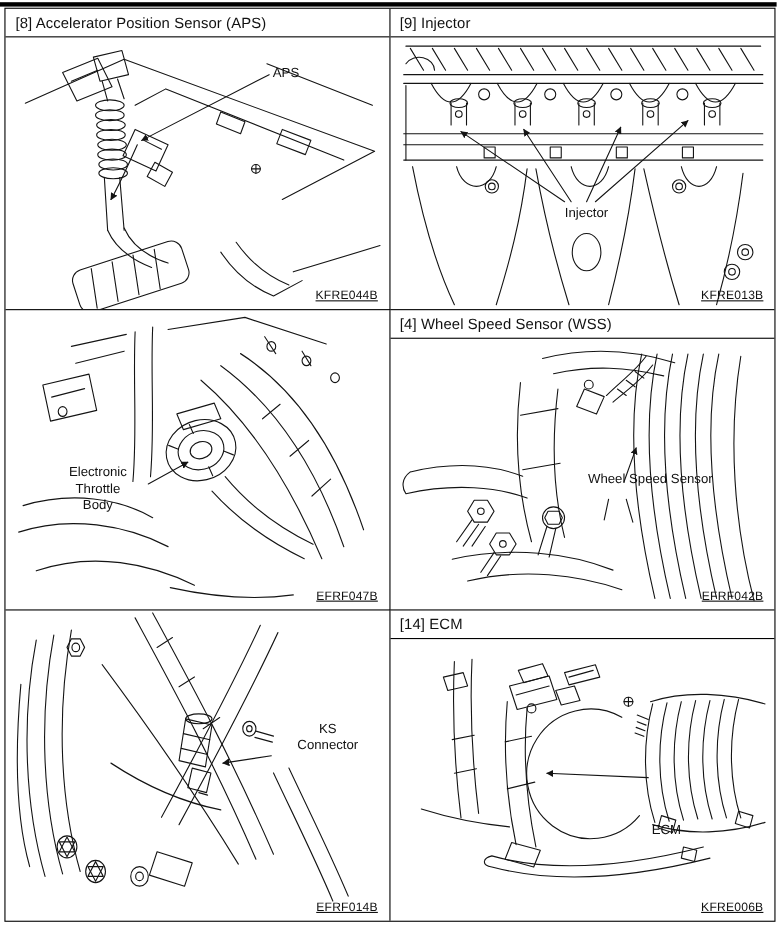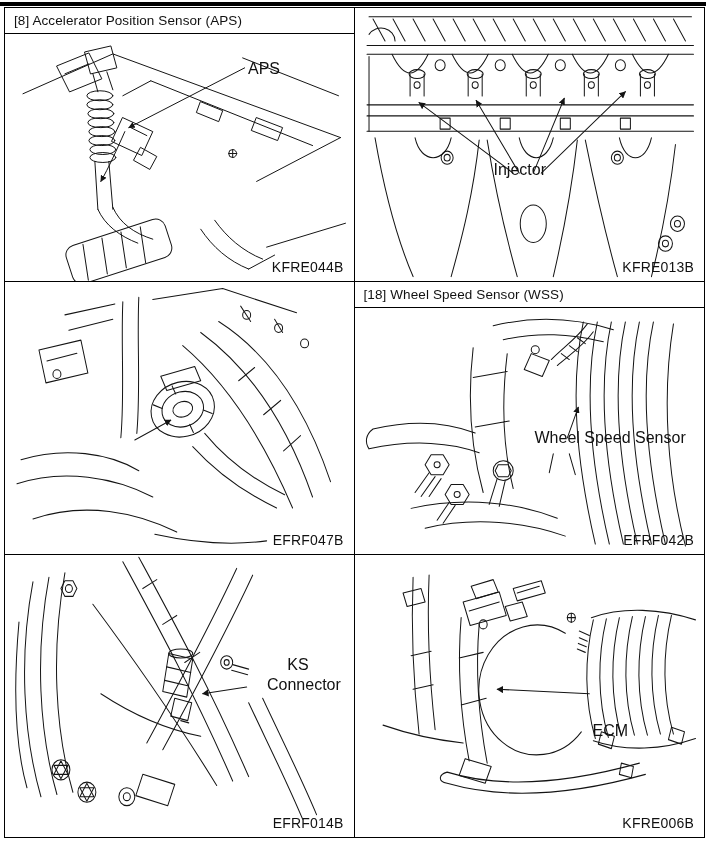--- a/index.html
+++ b/index.html
@@ -17,25 +17,25 @@
   .panel.bR { border-right:1.5px solid #000; }
   .panel.bB { border-bottom:1.5px solid #000; }
   .panel-header {
     height:25px; flex:0 0 25px; border-bottom:1.5px solid #000;
     display:flex; align-items:center; padding:0 9px;
     font-size:13.5px; letter-spacing:.1px; white-space:nowrap; overflow:hidden;
   }
   .panel-body { position:relative; flex:1 1 auto; }
   .panel-body svg { position:absolute; inset:0; width:100%; height:100%; }
   .callout {
-    position:absolute; font-size:16px; line-height:1.25; color:#111;
+    position:absolute; font-size:12px; line-height:1.25; color:#111;
     white-space:pre-line;
   }
   .callout.center { text-align:center; }
-  .fig-code { position:absolute; right:10px; bottom:6px; font-size:14px; letter-spacing:.2px; }
+  .fig-code { position:absolute; right:10px; bottom:6px; font-size:11px; letter-spacing:.2px;text-decoration:underline; }
   .stroke { stroke:#141414; fill:none; stroke-width:1; stroke-linecap:round; stroke-linejoin:round; }
 </style>
 </head>
 <body>
 
 <div class="page">
   <div class="scan-bar-top"></div>
 
   <div class="grid">
 
@@ -76,20 +76,23 @@
             <path class="stroke" d="M224,120 h8 M228,116 v8"></path>
           <path class="stroke" d="M240,34 L124,94" marker-end="url(#ar1)"></path>
           <path class="stroke" d="M120,98 C112,116 104,134 96,148" marker-end="url(#ar1)"></path>
         </svg>
         <div class="callout" style="left:243px; top:25px;">APS</div>
         <div class="fig-code">KFRE044B</div>
       </div>
     </div>
 
     <div class="panel bB">
+      <div class="panel-header">
+        <span>[9] Injector</span>
+      </div>
       <div class="panel-body">
         <svg viewBox="0 0 349 248" preserveAspectRatio="none">
           <defs>
               <marker id="ar2" viewBox="0 0 10 10" refX="9" refY="5" markerWidth="6.5" markerHeight="6.5" orient="auto">
                 <path d="M0,0 L10,5 L0,10 z" fill="#141414"></path>
               </marker>
             </defs>
           <path class="stroke" d="M14,8 H336 M12,34 H338 M12,42 H338"></path>
           <path class="stroke" d="M18,10 l12,20 M38,10 l12,20 M58,10 l12,20 M78,10 l12,20 M98,10 l12,20 M118,10 l12,20 M138,10 l12,20 M158,10 l12,20 M178,10 l12,20 M198,10 l12,20 M218,10 l12,20 M238,10 l12,20 M258,10 l12,20 M278,10 l12,20 M298,10 l12,20 M318,10 l12,20"></path>
           <path class="stroke" d="M37,42 q18,34 36,0 M97,42 q18,34 36,0 M157,42 q18,34 36,0 M217,42 q18,34 36,0 M277,42 q18,34 36,0"></path>
@@ -127,21 +130,21 @@
             <circle class="stroke" cx="262" cy="136" r="3"></circle>
           <circle class="stroke" cx="322" cy="196" r="7"></circle>
             <circle class="stroke" cx="322" cy="196" r="3"></circle>
           <circle class="stroke" cx="310" cy="214" r="7"></circle>
             <circle class="stroke" cx="310" cy="214" r="3"></circle>
           <path class="stroke" d="M158,150 L64,86" marker-end="url(#ar2)"></path>
           <path class="stroke" d="M164,150 L121,84" marker-end="url(#ar2)"></path>
           <path class="stroke" d="M178,150 L209,82" marker-end="url(#ar2)"></path>
           <path class="stroke" d="M186,150 L270,76" marker-end="url(#ar2)"></path>
         </svg>
-        <div class="callout" style="left:139px; top:152px;">Injector</div>
+        <div class="callout" style="left:159px; top:152px;">Injector</div>
         <div class="fig-code">KFRE013B</div>
       </div>
     </div>
 
     <div class="panel bR bB">
       <div class="panel-body">
         <svg viewBox="0 0 349 248" preserveAspectRatio="none">
           <defs>
               <marker id="ar3" viewBox="0 0 10 10" refX="9" refY="5" markerWidth="6.5" markerHeight="6.5" orient="auto">
                 <path d="M0,0 L10,5 L0,10 z" fill="#141414"></path>
@@ -161,27 +164,29 @@
             <ellipse class="stroke" cx="178" cy="116" rx="32" ry="25"></ellipse>
             <ellipse class="stroke" cx="178" cy="116" rx="21" ry="16"></ellipse>
             <ellipse class="stroke" cx="178" cy="116" rx="10" ry="7"></ellipse>
             <path class="stroke" d="M150,106 l8,5 M206,126 l-8,-5 M172,93 l2,8 M184,139 l-2,-8"></path>
           </g>
           <path class="stroke" d="M156,86 l34,-9 l6,13 l-34,9 z"></path>
           <path class="stroke" d="M200,138 C220,160 248,180 280,194 M188,150 C210,172 240,192 272,206"></path>
           <path class="stroke" d="M16,162 C60,150 104,156 134,172 M12,184 C58,170 110,178 148,196 M28,216 C80,200 132,210 172,228 M150,230 C190,238 230,240 262,236"></path>
           <path class="stroke" d="M130,144 L166,126" marker-end="url(#ar3)"></path>
         </svg>
+        <div class="callout center" style="left:36px; top:140px; width:96px;">Electronic Throttle
+Body</div>
         <div class="fig-code">EFRF047B</div>
       </div>
     </div>
 
     <div class="panel bB">
       <div class="panel-header">
-        <span>[18] Wheel Speed Sensor (WSS)</span>
+        <span>[4] Wheel Speed Sensor (WSS)</span>
       </div>
       <div class="panel-body">
         <svg viewBox="0 0 349 248" preserveAspectRatio="none">
           <defs>
               <marker id="ar4" viewBox="0 0 10 10" refX="9" refY="5" markerWidth="6.5" markerHeight="6.5" orient="auto">
                 <path d="M0,0 L10,5 L0,10 z" fill="#141414"></path>
               </marker>
             </defs>
           <path class="stroke" d="M228,14 C214,80 222,160 240,238 M242,14 C228,80 236,160 254,238 M256,14 C242,80 250,160 268,238 M270,14 C256,80 264,160 282,238 M284,14 C270,80 278,160 296,238 M298,14 C284,80 292,160 310,238 M318,16 C306,90 312,170 330,240"></path>
           <path class="stroke" d="M138,18 C178,8 220,10 258,22 M148,32 C184,24 214,26 248,34"></path>
@@ -244,20 +249,23 @@
           <path class="stroke" d="M244,132 C264,170 282,202 298,236 M258,128 C278,166 296,198 312,232"></path>
           <path class="stroke" d="M242,118 L198,124" marker-end="url(#ar5)"></path>
         </svg>
         <div class="callout center" style="left:246px; top:100px; width:62px;margin-left:16px;">KS
 Connector</div>
         <div class="fig-code">EFRF014B</div>
       </div>
     </div>
 
     <div class="panel">
+      <div class="panel-header">
+        <span>[14] ECM</span>
+      </div>
       <div class="panel-body">
         <svg viewBox="0 0 349 252" preserveAspectRatio="none">
           <defs>
               <marker id="ar6" viewBox="0 0 10 10" refX="9" refY="5" markerWidth="6.5" markerHeight="6.5" orient="auto">
                 <path d="M0,0 L10,5 L0,10 z" fill="#141414"></path>
               </marker>
             </defs>
           <path class="stroke" d="M236,56 C268,46 306,48 340,58 M238,166 C270,176 308,174 340,164"></path>
           <path class="stroke" d="M238,58 C229,92 229,130 240,164 M251,57 C242,91 242,129 253,163 M264,56 C255,90 255,128 266,162 M277,55 C268,89 268,127 279,161 M290,55 C281,89 281,127 292,161 M303,54 C294,88 294,126 305,160 M316,54 C307,88 307,126 318,160"></path>
           <path class="stroke" d="M246,158 l13,4 l-3,11 l-13,-4 z M316,154 l13,4 l-3,11 l-13,-4 z"></path>

